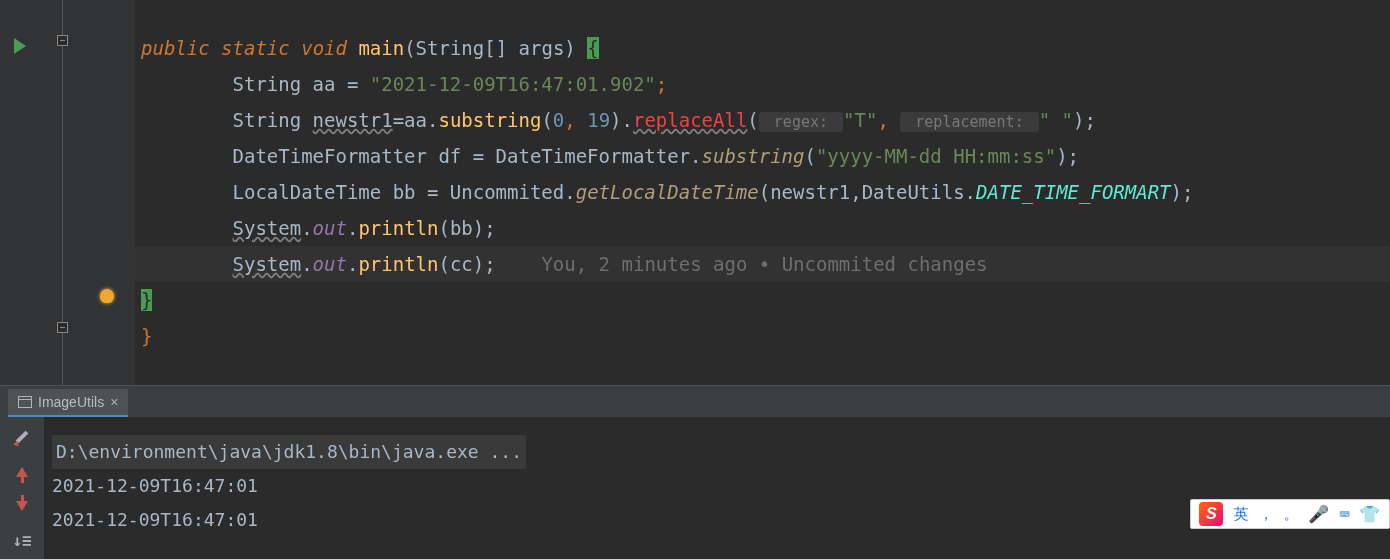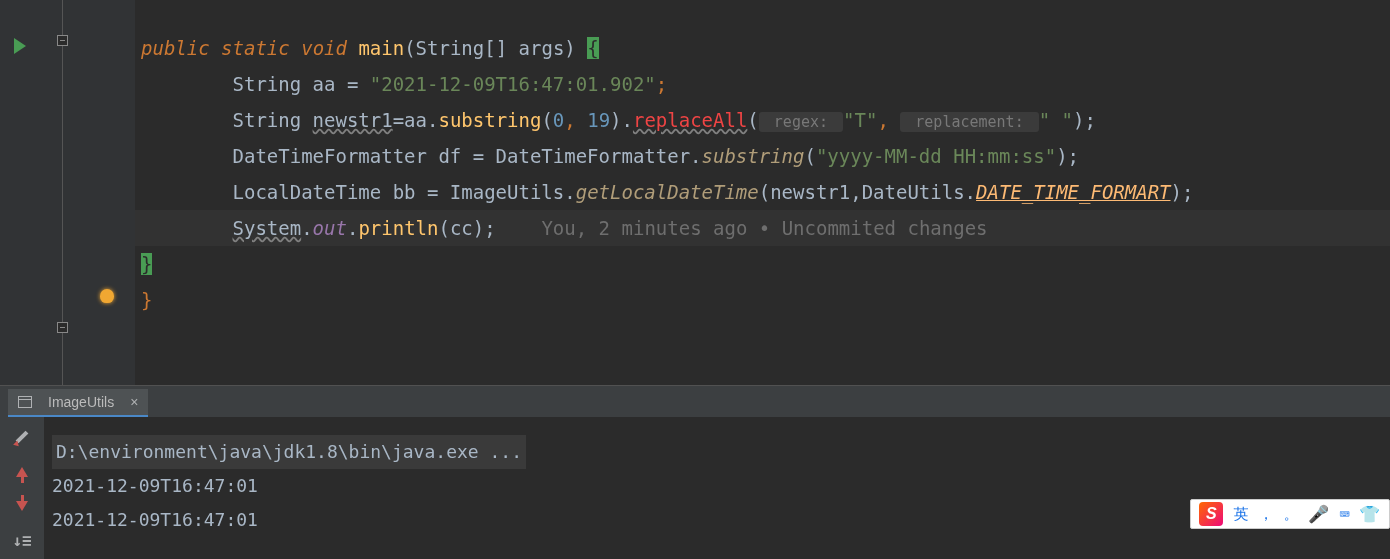--- a/index.html
+++ b/index.html
@@ -95,21 +95,21 @@
 .kw { color: #cc7832; font-style: italic; }
 .kw2 { color: #cc7832; }
 .method-decl { color: #ffc66d; }
 .str { color: #6a8759; }
 .num { color: #6897bb; }
 .method { color: #ffc66d; }
 .method-chain { color: #ef4444; text-decoration: underline; text-decoration-style: wavy; text-decoration-color: #808080; }
 .ident { color: #a9b7c6; }
 .ident-warn { color: #a9b7c6; text-decoration: underline; text-decoration-style: wavy; text-decoration-color: #808080; }
 .field { color: #9876aa; font-style: italic; }
-.const-err { color: #fdba74; font-style: italic; text-decoration: underline; }
+.const-err { color: #5eead4; font-style: italic; }
 .static-call { color: #b09d79; font-style: italic; }
 .hint-box {
   background: #3b3b3b;
   color: #787878;
   padding: 1px 6px;
   border-radius: 3px;
   font-style: normal;
   font-size: 15px;
 }
 .caret-bg {
@@ -128,21 +128,21 @@
   border-top: 1px solid #515151;
 }
 .console-tab {
   background: #4e5254;
   color: #bbbbbb;
   padding: 5px 10px;
   font-family: sans-serif;
   font-size: 14px;
   display: flex;
   align-items: center;
-  gap: 16px;
+  gap: 6px;
   border-bottom: 2px solid #4a88c7;
   margin-left: 8px;
 }
 .tab-icon {
   width: 14px;
   height: 12px;
   border: 1px solid #afb1b3;
   position: relative;
 }
 .tab-icon::before {
@@ -309,21 +309,22 @@
     <div class="fold-minus" style="top:322px;"></div>
   </div>
   <div class="gutter-icons">
     <div class="bulb-icon" style="top:289px; left:20px;"></div>
   </div>
   <div class="code-area">
     <div class="code-line"><span class="kw">public</span> <span class="kw">static</span> <span class="kw">void</span> <span class="method-decl">main</span><span class="ident">(String[] args) </span><span class="caret-bg">{</span></div>
     <div class="code-line"><span class="ident">        String aa = </span><span class="str">"2021-12-09T16:47:01.902"</span><span class="kw2">;</span></div>
     <div class="code-line"><span class="ident">        String </span><span class="ident-warn">newstr1</span><span class="ident">=aa.</span><span class="method">substring</span><span class="ident">(</span><span class="num">0</span><span class="kw2">, </span><span class="num">19</span><span class="ident">).</span><span class="method-chain">replaceAll</span><span class="ident">(</span><span class="hint-box"> regex: </span><span class="str">"T"</span><span class="kw2">, </span><span class="hint-box"> replacement: </span><span class="str">" "</span><span class="ident">);</span></div>
     <div class="code-line"><span class="ident">        DateTimeFormatter df = DateTimeFormatter.</span><span class="static-call">substring</span><span class="ident">(</span><span class="str">"yyyy-MM-dd HH:mm:ss"</span><span class="ident">);</span></div>
-    <div class="code-line"><span class="ident">        LocalDateTime bb = ImageUtils.</span><span class="static-call">getLocalDateTime</span><span class="ident">(newstr1,DateUtils.</span><span class="const-err">DATE_TIME_FORMART</span><span class="ident">);</span></div>
+    <div class="code-line"><span class="ident">        LocalDateTime bb = Uncommited.</span><span class="static-call">getLocalDateTime</span><span class="ident">(newstr1,DateUtils.</span><span class="const-err">DATE_TIME_FORMART</span><span class="ident">);</span></div>
+    <div class="code-line"><span>        </span><span class="ident-warn">System</span><span class="ident">.</span><span class="field">out</span><span class="ident">.</span><span class="method">println</span><span class="ident">(bb);</span></div>
     <div class="code-line highlight-line"><span>        </span><span class="ident-warn">System</span><span class="ident">.</span><span class="field">out</span><span class="ident">.</span><span class="method">println</span><span class="ident">(cc);</span><span class="git-annotation">    You, 2 minutes ago • Uncommited changes</span></div>
     <div class="code-line"><span class="caret-bg">}</span></div>
     <div class="code-line" style="color:#cc7832;"><span>}</span></div>
   </div>
 </div>
 
 <div class="console-tab-bar">
   <div class="console-tab">
     <span class="tab-icon"></span>
     <span>ImageUtils</span>

